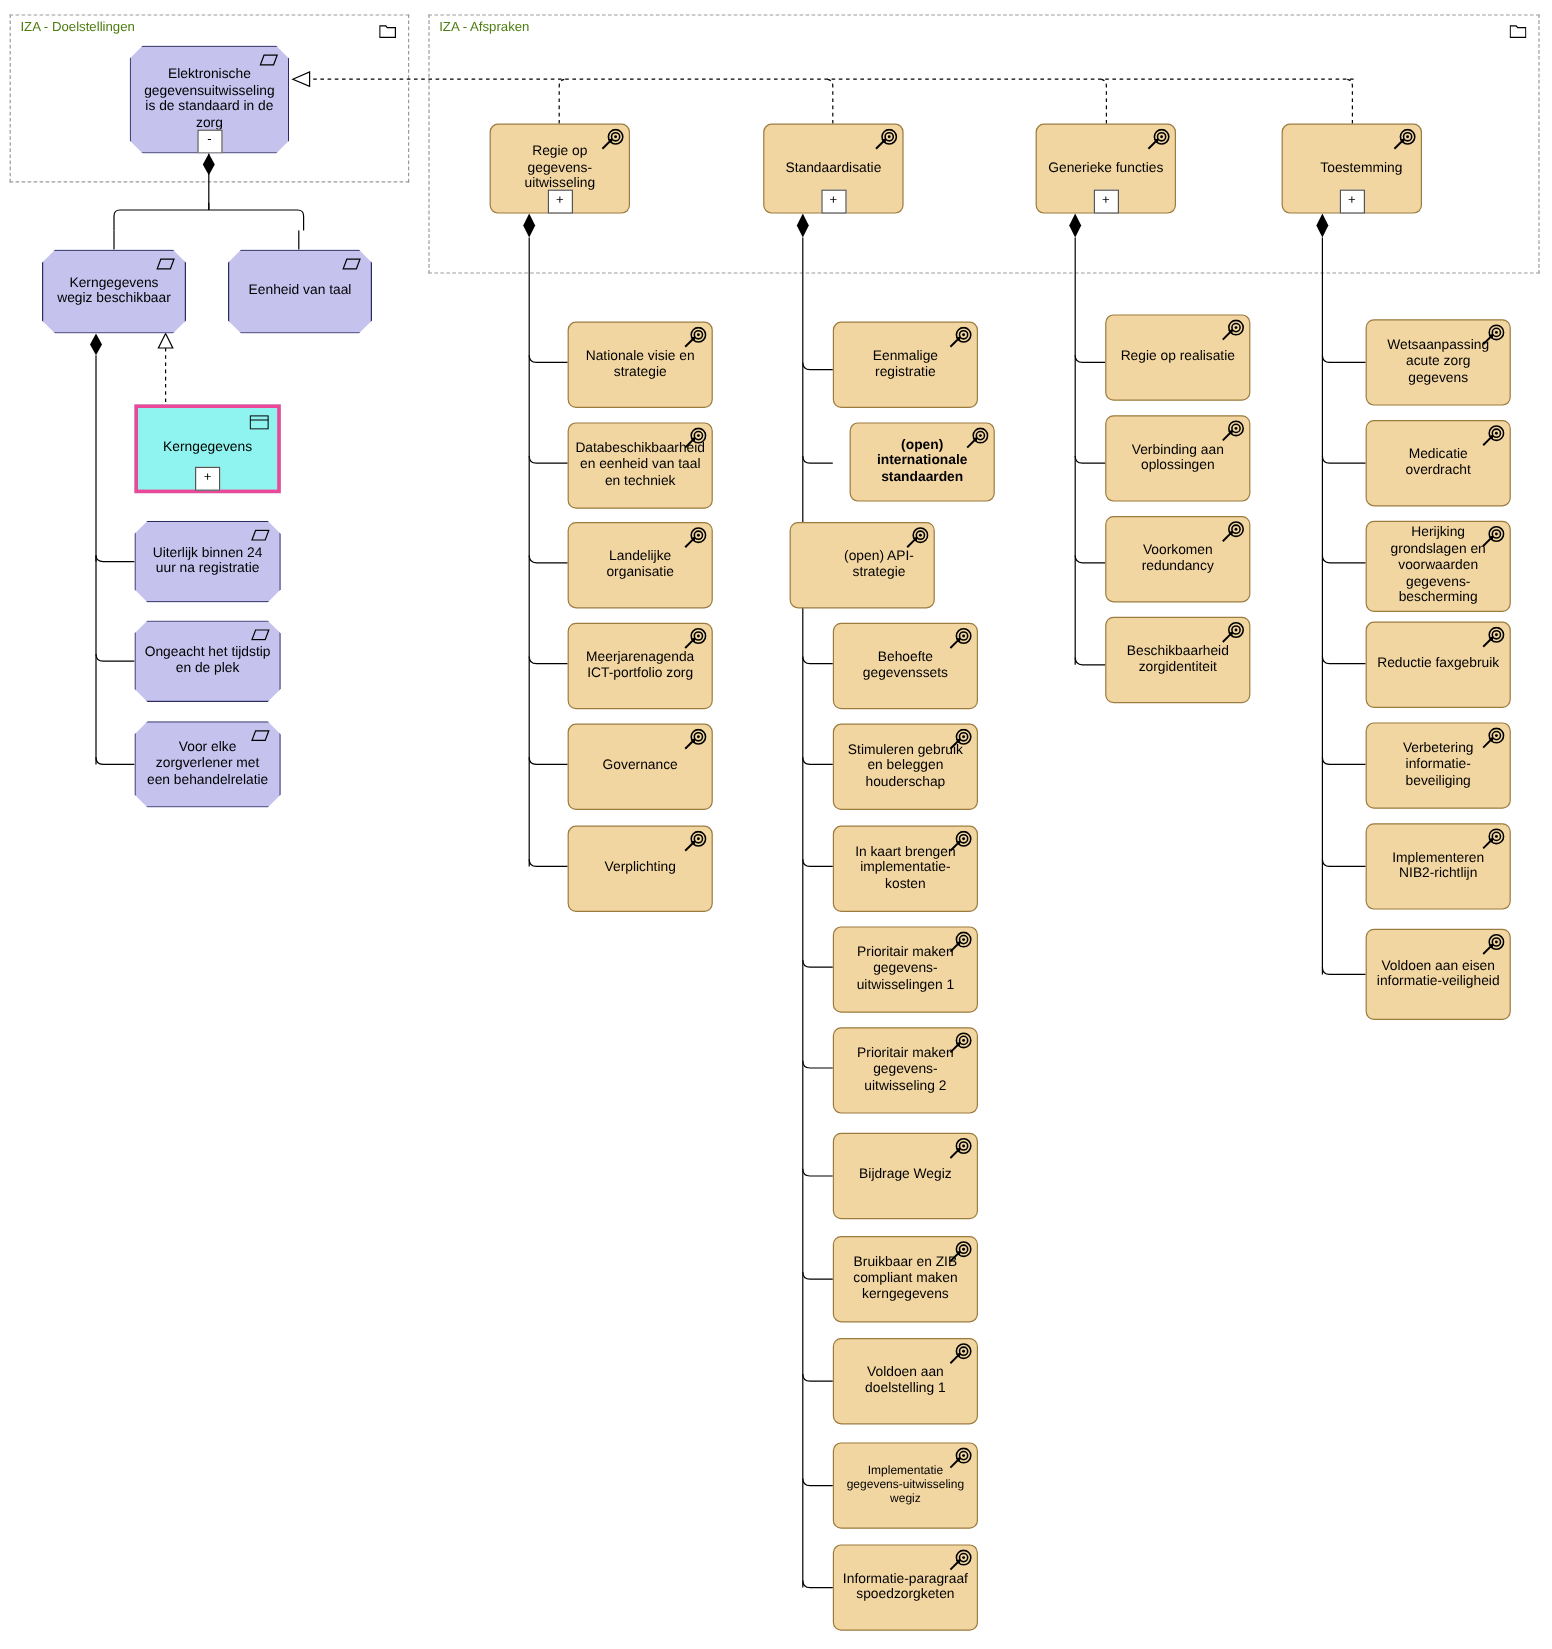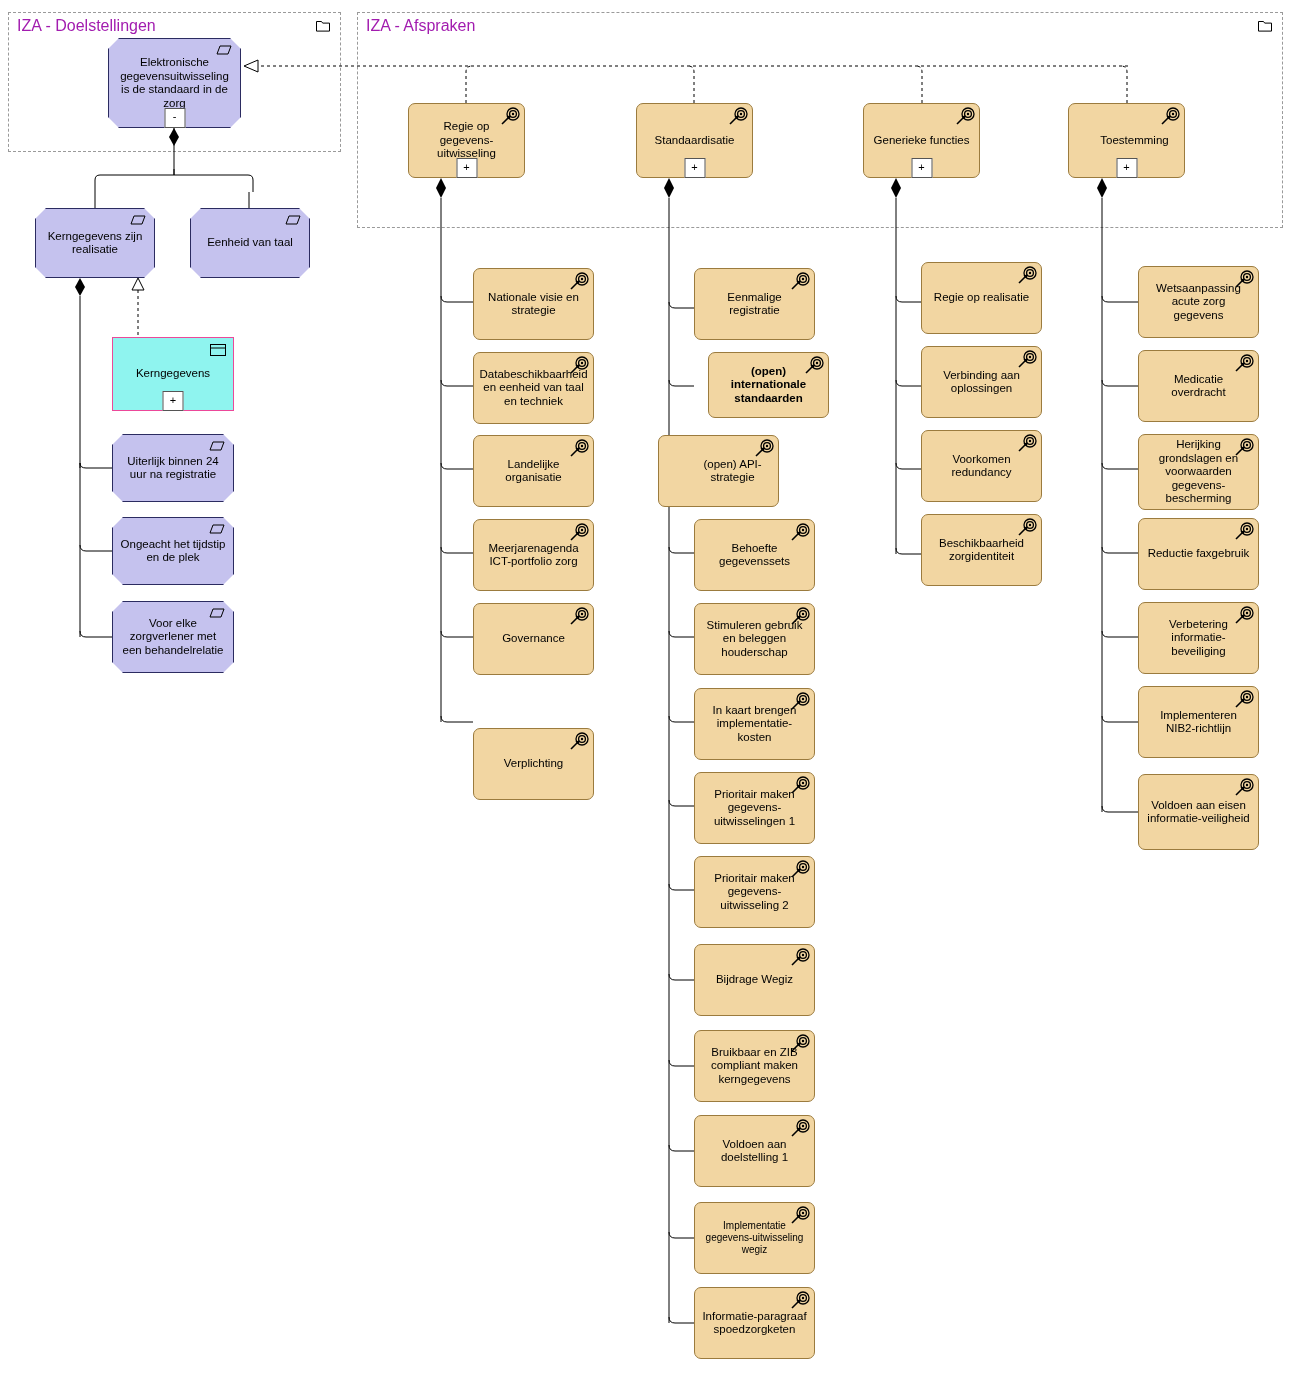--- a/index.html
+++ b/index.html
@@ -1,38 +1,38 @@
 <!DOCTYPE html>
 <html><head>
 <meta charset="utf-8">
 <style>
   html,body{margin:0;padding:0;background:#ffffff;}
   body{font-family:"Liberation Sans","DejaVu Sans",sans-serif;}
   #canvas{position:relative;width:1293px;height:1374px;overflow:hidden;background:#fff;}
 
   .group{position:absolute;border:1px dashed #9a9a9a;box-sizing:border-box;}
-  .group-title{position:absolute;top:4px;left:8px;font-size:16px;color:#a21caf;white-space:nowrap;}
+  .group-title{position:absolute;top:4px;left:8px;font-size:11px;color:#4d7c0f;white-space:nowrap;}
   .group-folder{position:absolute;top:7px;right:10px;width:14px;height:12px;}
 
   
   .node{position:absolute;box-sizing:border-box;display:flex;align-items:center;
         justify-content:center;text-align:center;font-size:11.5px;line-height:13.5px;color:#000;}
   .node .lbl{position:relative;z-index:2;padding:0 7px;width:100%;}
 
   .req{background:#c5c2ee;border:1px solid #2b2b60;
        clip-path:polygon(11px 0,calc(100% - 11px) 0,100% 11px,100% calc(100% - 11px),
                          calc(100% - 11px) 100%,11px 100%,0 calc(100% - 11px),0 11px);}
   .req-ico{position:absolute;top:6px;right:8px;width:16px;height:10px;z-index:3;}
 
   
   .goal{background:#f2d6a2;border:1px solid #9b7b3e;border-radius:7px;}
   .goal-ico{position:absolute;top:3px;right:4px;width:20px;height:20px;z-index:3;}
 
   
-  .bobj{background:#8ff4ef;border:1px solid #ec4899;}
+  .bobj{background:#8ff4ef;border:3px solid #ec4899;}
   .bobj-ico{position:absolute;top:6px;right:7px;width:16px;height:12px;z-index:3;}
 
   .plus{position:absolute;bottom:-1px;left:50%;transform:translateX(-50%);
         width:19px;height:18px;background:#fff;border:1px solid #555;
         font-size:11px;line-height:16px;text-align:center;color:#000;z-index:4;}
   .plus.dash{line-height:14px;}
 
   .small{font-size:10px;line-height:12px;}
   svg.ov{position:absolute;left:0;top:0;width:1293px;height:1374px;overflow:visible;pointer-events:none;}
 </style>
@@ -133,21 +133,21 @@
 
   <div class="node req" style="left:108px;top:38px;width:133px;height:90px;">
     <span class="lbl">Elektronische gegevensuitwisseling is de standaard in de zorg</span>
     <svg class="req-ico" viewBox="0 0 16 10">
       <path d="M4 1 H15 L12 9 H1 Z" fill="none" stroke="#000" stroke-width="1"></path>
     </svg>
     <span class="plus dash">-</span>
   </div>
 
   <div class="node req" style="left:35px;top:208px;width:120px;height:70px;">
-    <span class="lbl">Kerngegevens zijn realisatie</span>
+    <span class="lbl">Kerngegevens wegiz beschikbaar</span>
     <svg class="req-ico" viewBox="0 0 16 10">
       <path d="M4 1 H15 L12 9 H1 Z" fill="none" stroke="#000" stroke-width="1"></path>
     </svg>
   </div>
 
   <div class="node req" style="left:190px;top:208px;width:120px;height:70px;">
     <span class="lbl">Eenheid van taal</span>
     <svg class="req-ico" viewBox="0 0 16 10">
       <path d="M4 1 H15 L12 9 H1 Z" fill="none" stroke="#000" stroke-width="1"></path>
     </svg>
@@ -275,21 +275,21 @@
       <div class="node goal" style="left: 473px; top: 603px; width: 121px; height: 72px;">
         <span class="lbl">Governance</span>
   <svg class="goal-ico" viewBox="0 0 20 20">
     <circle cx="13" cy="7" r="6" fill="none" stroke="#000" stroke-width="1.3"></circle>
     <circle cx="13" cy="7" r="3.4" fill="none" stroke="#000" stroke-width="1.3"></circle>
     <circle cx="13" cy="7" r="1.2" fill="#000"></circle>
     <path d="M2 17 L10 9" stroke="#000" stroke-width="1.6"></path>
     <path d="M10.6 8.4 L6.6 9.2 L9.8 12.4 Z" fill="#000"></path>
   </svg>
       </div>
-      <div class="node goal" style="left: 473px; top: 688px; width: 121px; height: 72px; margin-top: 40px;">
+      <div class="node goal" style="left: 473px; top: 688px; width: 121px; height: 72px;">
         <span class="lbl">Verplichting</span>
   <svg class="goal-ico" viewBox="0 0 20 20">
     <circle cx="13" cy="7" r="6" fill="none" stroke="#000" stroke-width="1.3"></circle>
     <circle cx="13" cy="7" r="3.4" fill="none" stroke="#000" stroke-width="1.3"></circle>
     <circle cx="13" cy="7" r="1.2" fill="#000"></circle>
     <path d="M2 17 L10 9" stroke="#000" stroke-width="1.6"></path>
     <path d="M10.6 8.4 L6.6 9.2 L9.8 12.4 Z" fill="#000"></path>
   </svg>
       </div>
       <div class="node goal" style="left: 694px; top: 268px; width: 121px; height: 72px;">

